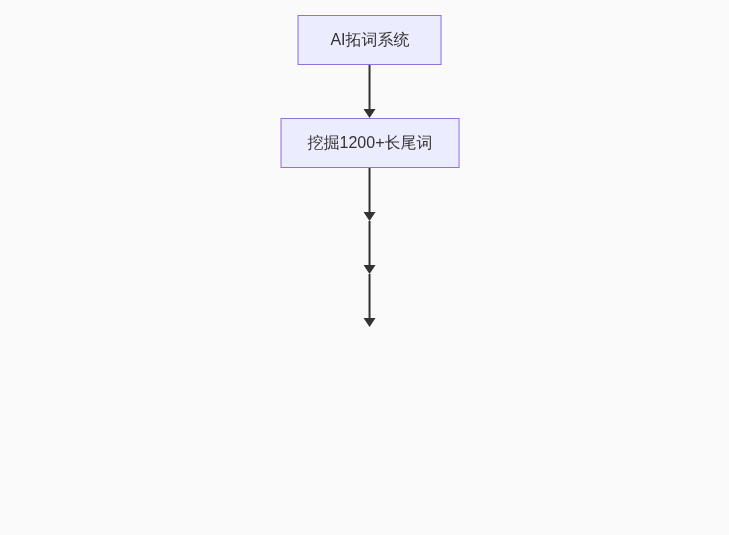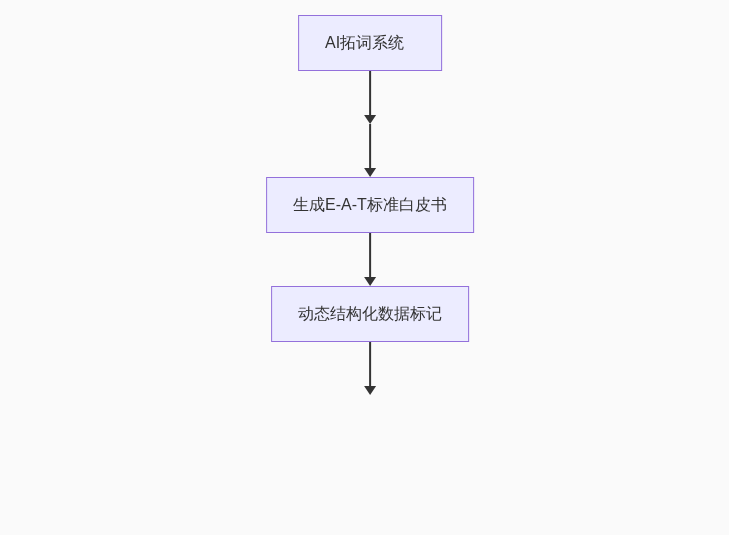--- a/index.html
+++ b/index.html
@@ -26,25 +26,26 @@
   .flow {
     position: absolute;
     left: 370px;
     top: 15px;
     transform: translateX(-50%);
     display: flex;
     flex-direction: column;
     align-items: center;
   }
   .node {
-    height: 56px;
+    height: 50px;
     min-width: 144px;
     padding: 16px 26px;
     display: flex;
     align-items: center;
+    justify-content: center;
     background: var(--node-fill);
     border: 1px solid var(--node-border);
     color: var(--text);
     font-size: 16px;
     white-space: nowrap;
   }
   .edge {
     display: flex;
     flex-direction: column;
     align-items: center;
@@ -71,38 +72,35 @@
 
     <div class="node">
       <span>AI拓词系统</span>
     </div>
 
     <div class="edge">
       <div class="line"></div>
       <div class="head"></div>
     </div>
 
-
-    <div class="edge">
-      <div class="line"></div>
-      <div class="head"></div>
-    </div>
-
     <div class="node">
-      <span>生成E-A-T标准白皮书</span>
+      <span>挖掘1200+长尾词</span>
     </div>
 
     <div class="edge">
       <div class="line"></div>
       <div class="head"></div>
     </div>
 
-    <div class="node">
-      <span>动态结构化数据标记</span>
+
+    <div class="edge">
+      <div class="line"></div>
+      <div class="head"></div>
     </div>
+
 
     <div class="edge">
       <div class="line"></div>
       <div class="head"></div>
     </div>
 
 
   </div>
 </div>
 

